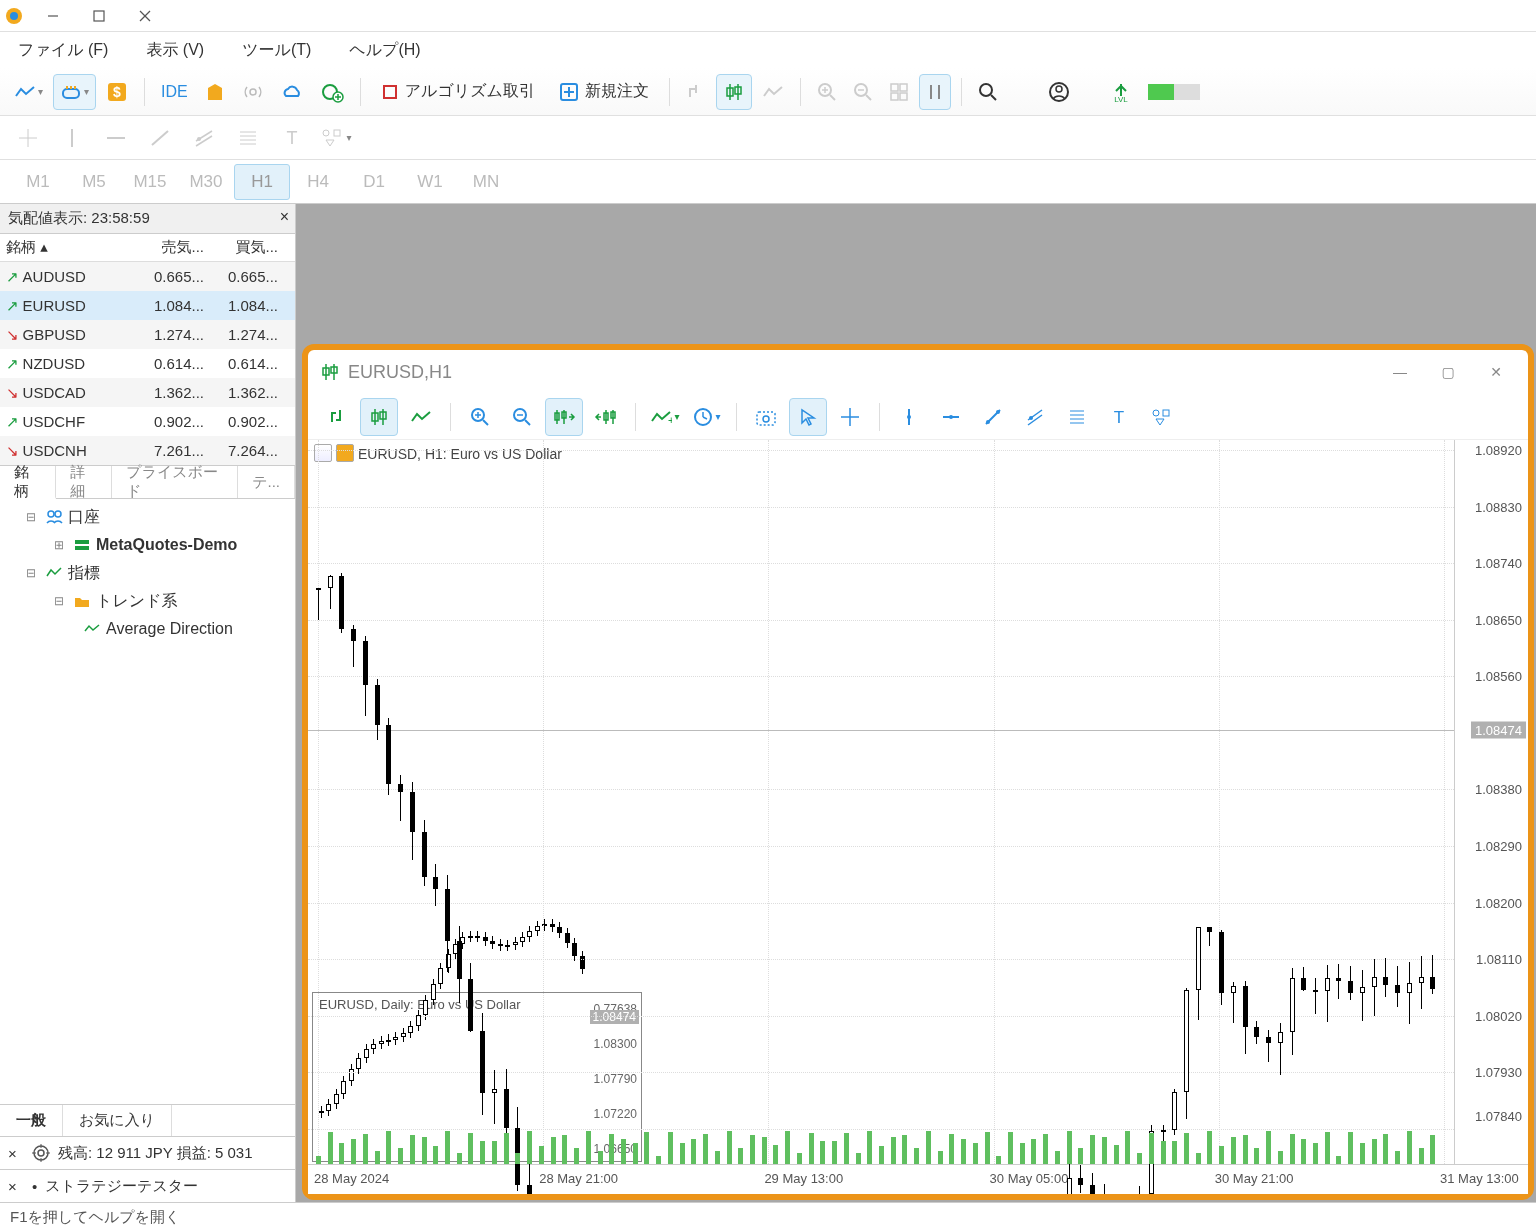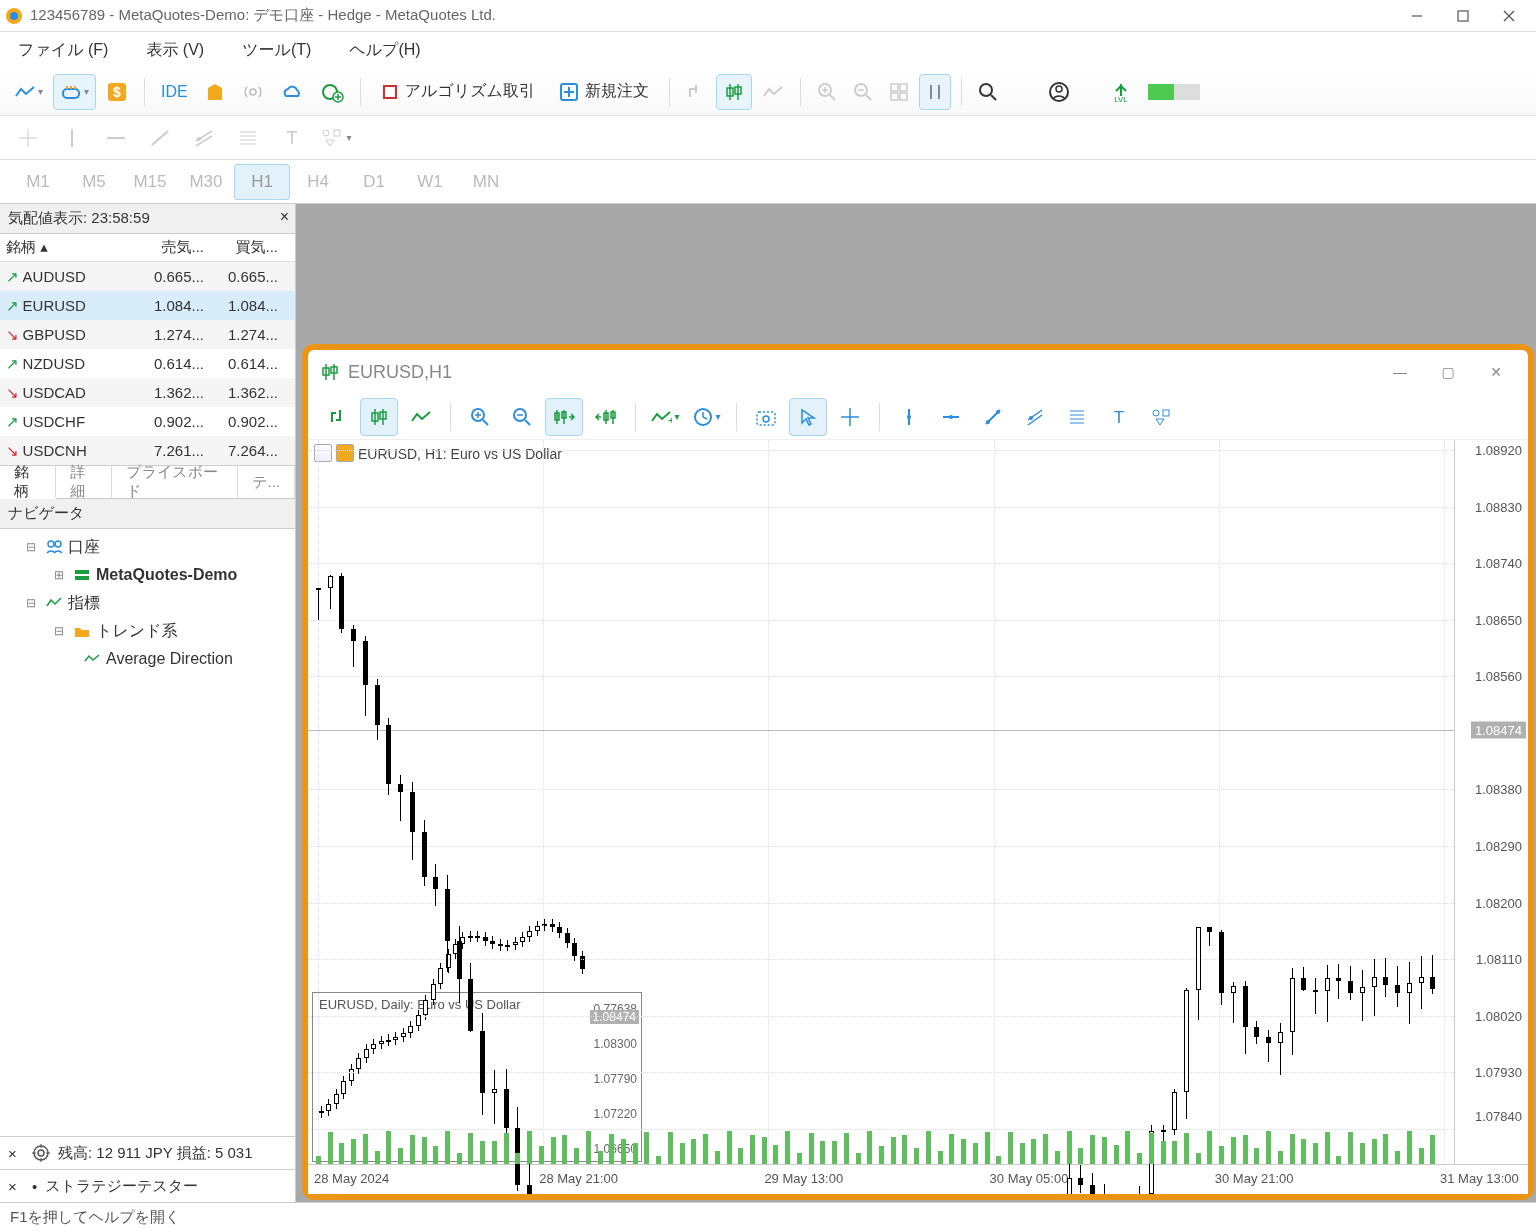--- a/index.html
+++ b/index.html
@@ -116,21 +116,20 @@
 </head>
 <body>
 
 <div class="titlebar">
   <span class="logo">
     <svg viewBox="0 0 20 20">
         <circle cx="10" cy="10" r="8" fill="#f2a91e"></circle>
         <circle cx="10" cy="10" r="4" fill="#2a8de0"></circle>
       </svg>
   </span>
-  <span class="title">123456789 - MetaQuotes-Demo: デモ口座 - Hedge - MetaQuotes Ltd.</span>
   <div class="win-btn">
       <svg width="12" height="12">
         <line x1="1" y1="6" x2="11" y2="6" stroke="#555" stroke-width="1.2"></line>
       </svg>
     </div>
   <div class="win-btn">
       <svg width="12" height="12">
         <rect x="1" y="1" width="10" height="10" fill="none" stroke="#555" stroke-width="1.2"></rect>
       </svg>
     </div>
@@ -406,21 +405,20 @@
           </div>
         </div>
     </div>
     <div class="mw-tabs" id="mw-tabs">
         <div class="mw-tab active">銘柄</div>
         <div class="mw-tab">詳細</div>
         <div class="mw-tab">プライスボード</div>
         <div class="mw-tab">テ...</div>
       </div>
 
-    <div class="nav-header">ナビゲータ</div>
     <div class="nav-tree">
       <div class="nav-item nav-indent1">
           <span class="exp">⊟</span>
           <span class="ico">
             <svg width="18" height="16">
               <circle cx="6" cy="5" r="3" fill="none" stroke="#2a8de0" stroke-width="1.5"></circle>
               <circle cx="13" cy="5" r="3" fill="none" stroke="#2a8de0" stroke-width="1.5"></circle>
               <path d="M2 14 A5 5 0 0 1 10 14 M9 14 A5 5 0 0 1 17 14" fill="none" stroke="#2a8de0" stroke-width="1.5"></path>
             </svg>
           </span>
@@ -455,20 +453,24 @@
           <span>トレンド系</span>
         </div>
       <div class="nav-item nav-indent3">
           <span class="ico">
             <svg width="18" height="12">
               <polyline points="2,8 6,3 10,7 16,2" fill="none" stroke="#1a9d3f" stroke-width="1.5"></polyline>
             </svg>
           </span>
           <span>Average Direction</span>
         </div>
+    </div>
+    <div class="nav-tabs">
+      <div class="nav-tab active">一般</div>
+      <div class="nav-tab">お気に入り</div>
     </div>
 
     <div class="bottom-panel">
       <div class="bp-row">
         <span class="bp-close">×</span>
         <span>
             <svg width="18" height="18">
               <circle cx="9" cy="9" r="7" fill="none" stroke="#555" stroke-width="1.5"></circle>
               <circle cx="9" cy="9" r="3" fill="none" stroke="#555" stroke-width="1.5"></circle>
               <line x1="9" y1="0" x2="9" y2="4" stroke="#555"></line>

